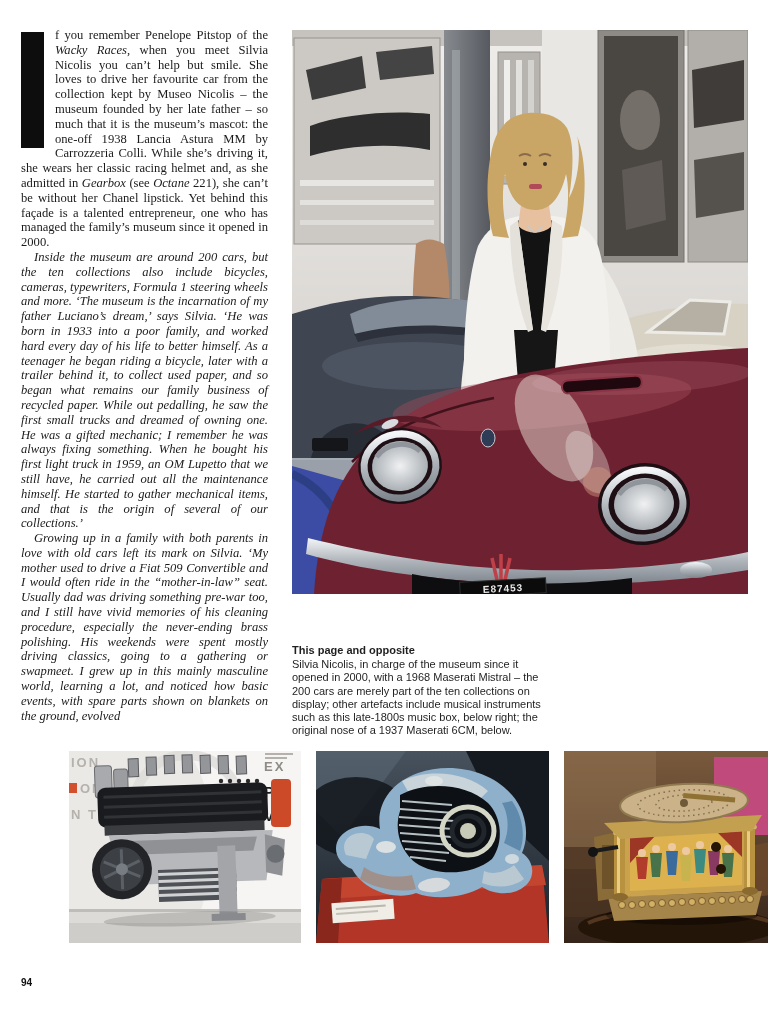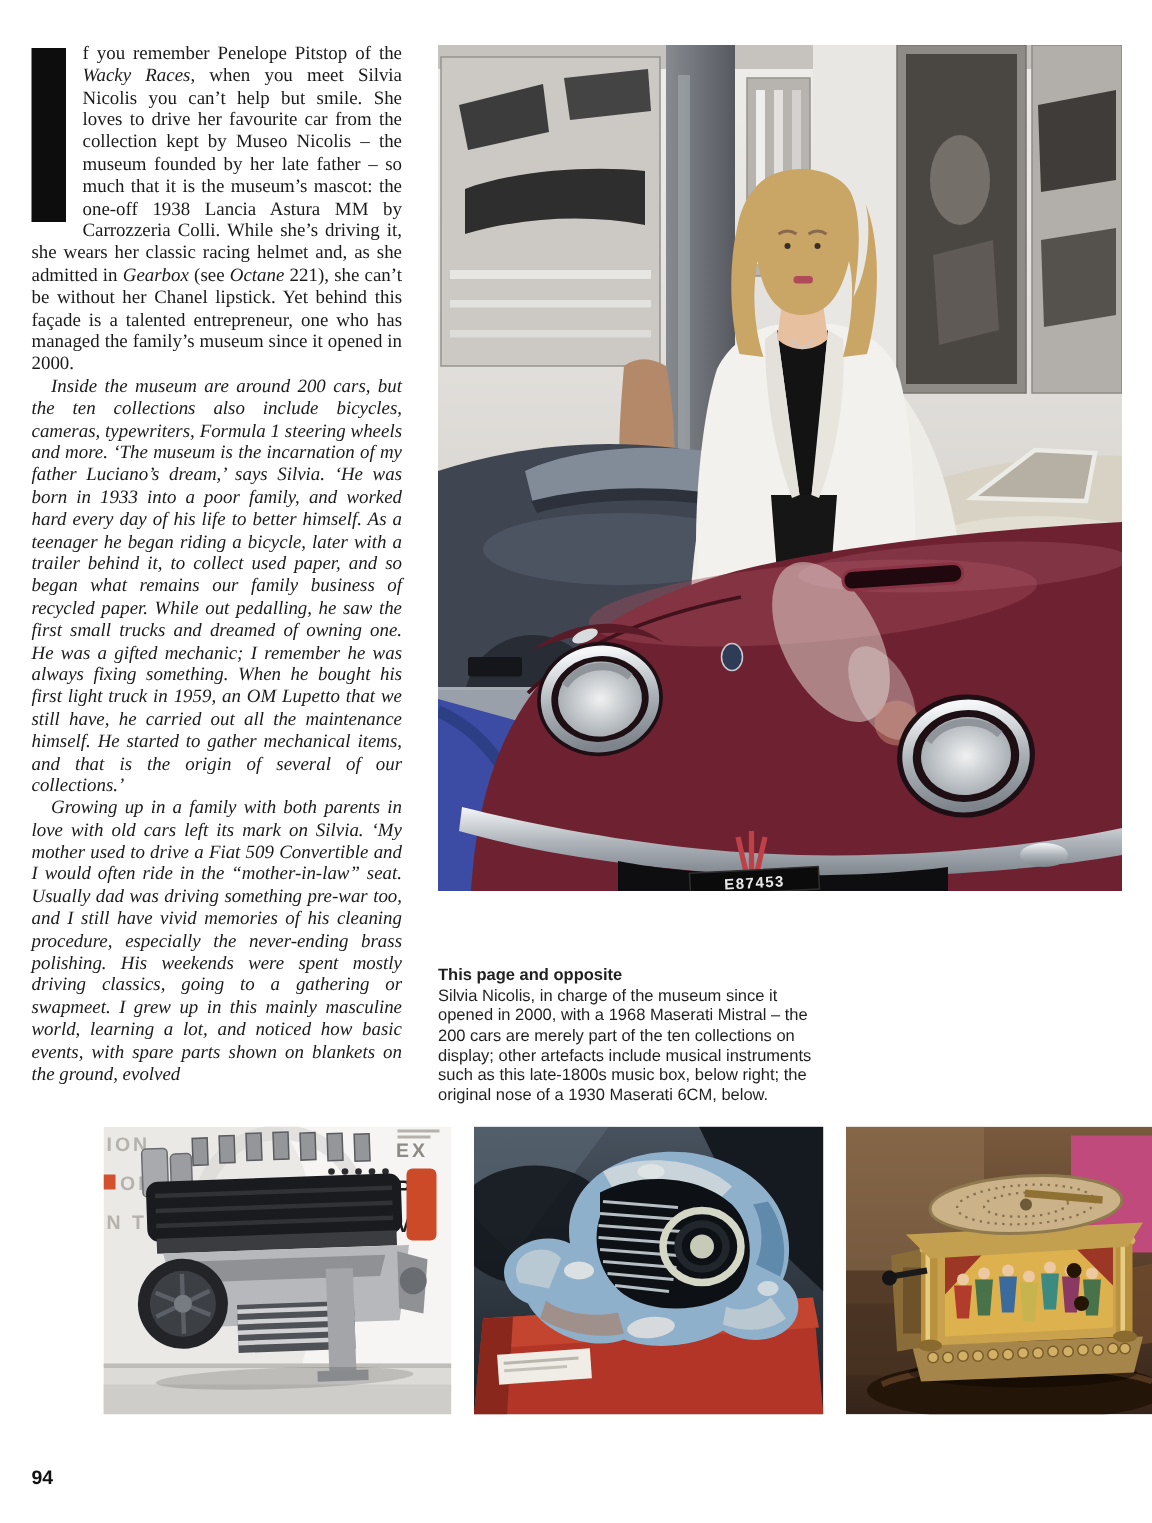--- a/index.html
+++ b/index.html
@@ -22,21 +22,21 @@
   .caption .cap-title{font-weight:bold;margin:0 0 1px 0;}
   .caption .cap-body{margin:0;}
   
   .photo{position:absolute;top:751px;height:192px;overflow:hidden;padding-left:48px;}
   .photo svg{display:block;}
   .photo-engine{left:21px;width:232px;}
   .photo-nose{left:268px;width:233px;}
   .photo-musicbox{left:516px;width:232px;}
   
   .folio{position:absolute;left:21px;top:977px;font-family:"Liberation Sans",sans-serif;
-         font-size:13px;font-weight:bold;color:#111;}
+         font-size:10px;font-weight:bold;color:#111;}
   text{font-family:"Liberation Sans",sans-serif;}
 </style>
 </head>
 <body>
 
 <div class="page">
 
   <div class="article">
       <p><span class="dropcap">I</span><span>f you remember Penelope Pitstop of the </span><i>Wacky Races</i><span>, when you meet Silvia Nicolis you can’t help but smile. She loves to drive her favourite car from the collection kept by Museo Nicolis – the museum founded by her late father – so much that it is the museum’s mascot: the one-off 1938 Lancia Astura MM by Carrozzeria Colli. While she’s driving it, she wears her classic racing helmet and, as she admitted in </span><i>Gearbox</i><span> (see </span><i>Octane</i><span> 221), she can’t be without her Chanel lipstick. Yet behind this façade is a talented entrepreneur, one who has managed the family’s museum since it opened in 2000.</span></p>
       <p><span>Inside the museum are around 200 cars, but the ten collections also include bicycles, cameras, typewriters, Formula 1 steering wheels and more. ‘The museum is the incarnation of my father Luciano’s dream,’ says Silvia. ‘He was born in 1933 into a poor family, and worked hard every day of his life to better himself. As a teenager he began riding a bicycle, later with a trailer behind it, to collect used paper, and so began what remains our family business of recycled paper. While out pedalling, he saw the first small trucks and dreamed of owning one. He was a gifted mechanic; I remember he was always fixing something. When he bought his first light truck in 1959, an OM Lupetto that we still have, he carried out all the maintenance himself. He started to gather mechanical items, and that is the origin of several of our collections.’</span></p>
@@ -190,21 +190,21 @@
           <rect x="168" y="550" width="86" height="15" fill="#0b0b0c" stroke="#2e2e2e"></rect>
           <text x="211" y="562" text-anchor="middle" font-size="10" font-weight="bold" fill="#e8e8e8" letter-spacing="1">E87453</text>
         </g>
         <ellipse cx="404" cy="540" rx="16" ry="8" fill="url(#gChrome)"></ellipse>
       </g>
     </svg>
   </div>
 
   <div class="caption">
     <p class="cap-title">This page and opposite</p>
-    <p class="cap-body">Silvia Nicolis, in charge of the museum since it opened in 2000, with a 1968 Maserati Mistral – the 200 cars are merely part of the ten collections on display; other artefacts include musical instruments such as this late-1800s music box, below right; the original nose of a 1930 Maserati 6CM, below.</p>
+    <p class="cap-body">Silvia Nicolis, in charge of the museum since it opened in 2000, with a 1968 Maserati Mistral – the 200 cars are merely part of the ten collections on display; other artefacts include musical instruments such as this late-1800s music box, below right; the original nose of a 1937 Maserati 6CM, below.</p>
   </div>
 
   <div class="photo photo-engine">
     <svg width="232" height="192" viewBox="0 0 232 192">
       <rect width="232" height="192" fill="#ebe9e6"></rect>
       <path d="M118 0 C150 40 152 120 120 192 L232 192 L232 0 Z" fill="#f6f5f3"></path>
       <circle cx="118" cy="58" r="54" fill="none" stroke="#dbd9d5" stroke-width="10" opacity="0.7"></circle>
       <text x="2" y="16" font-size="13" font-weight="bold" letter-spacing="2" fill="#b5b1ac">ION</text>
       <rect x="0" y="32" width="8" height="10" fill="#d2502e"></rect>
       <text x="11" y="42" font-size="13" font-weight="bold" letter-spacing="2" fill="#b5b1ac">ON</text>

